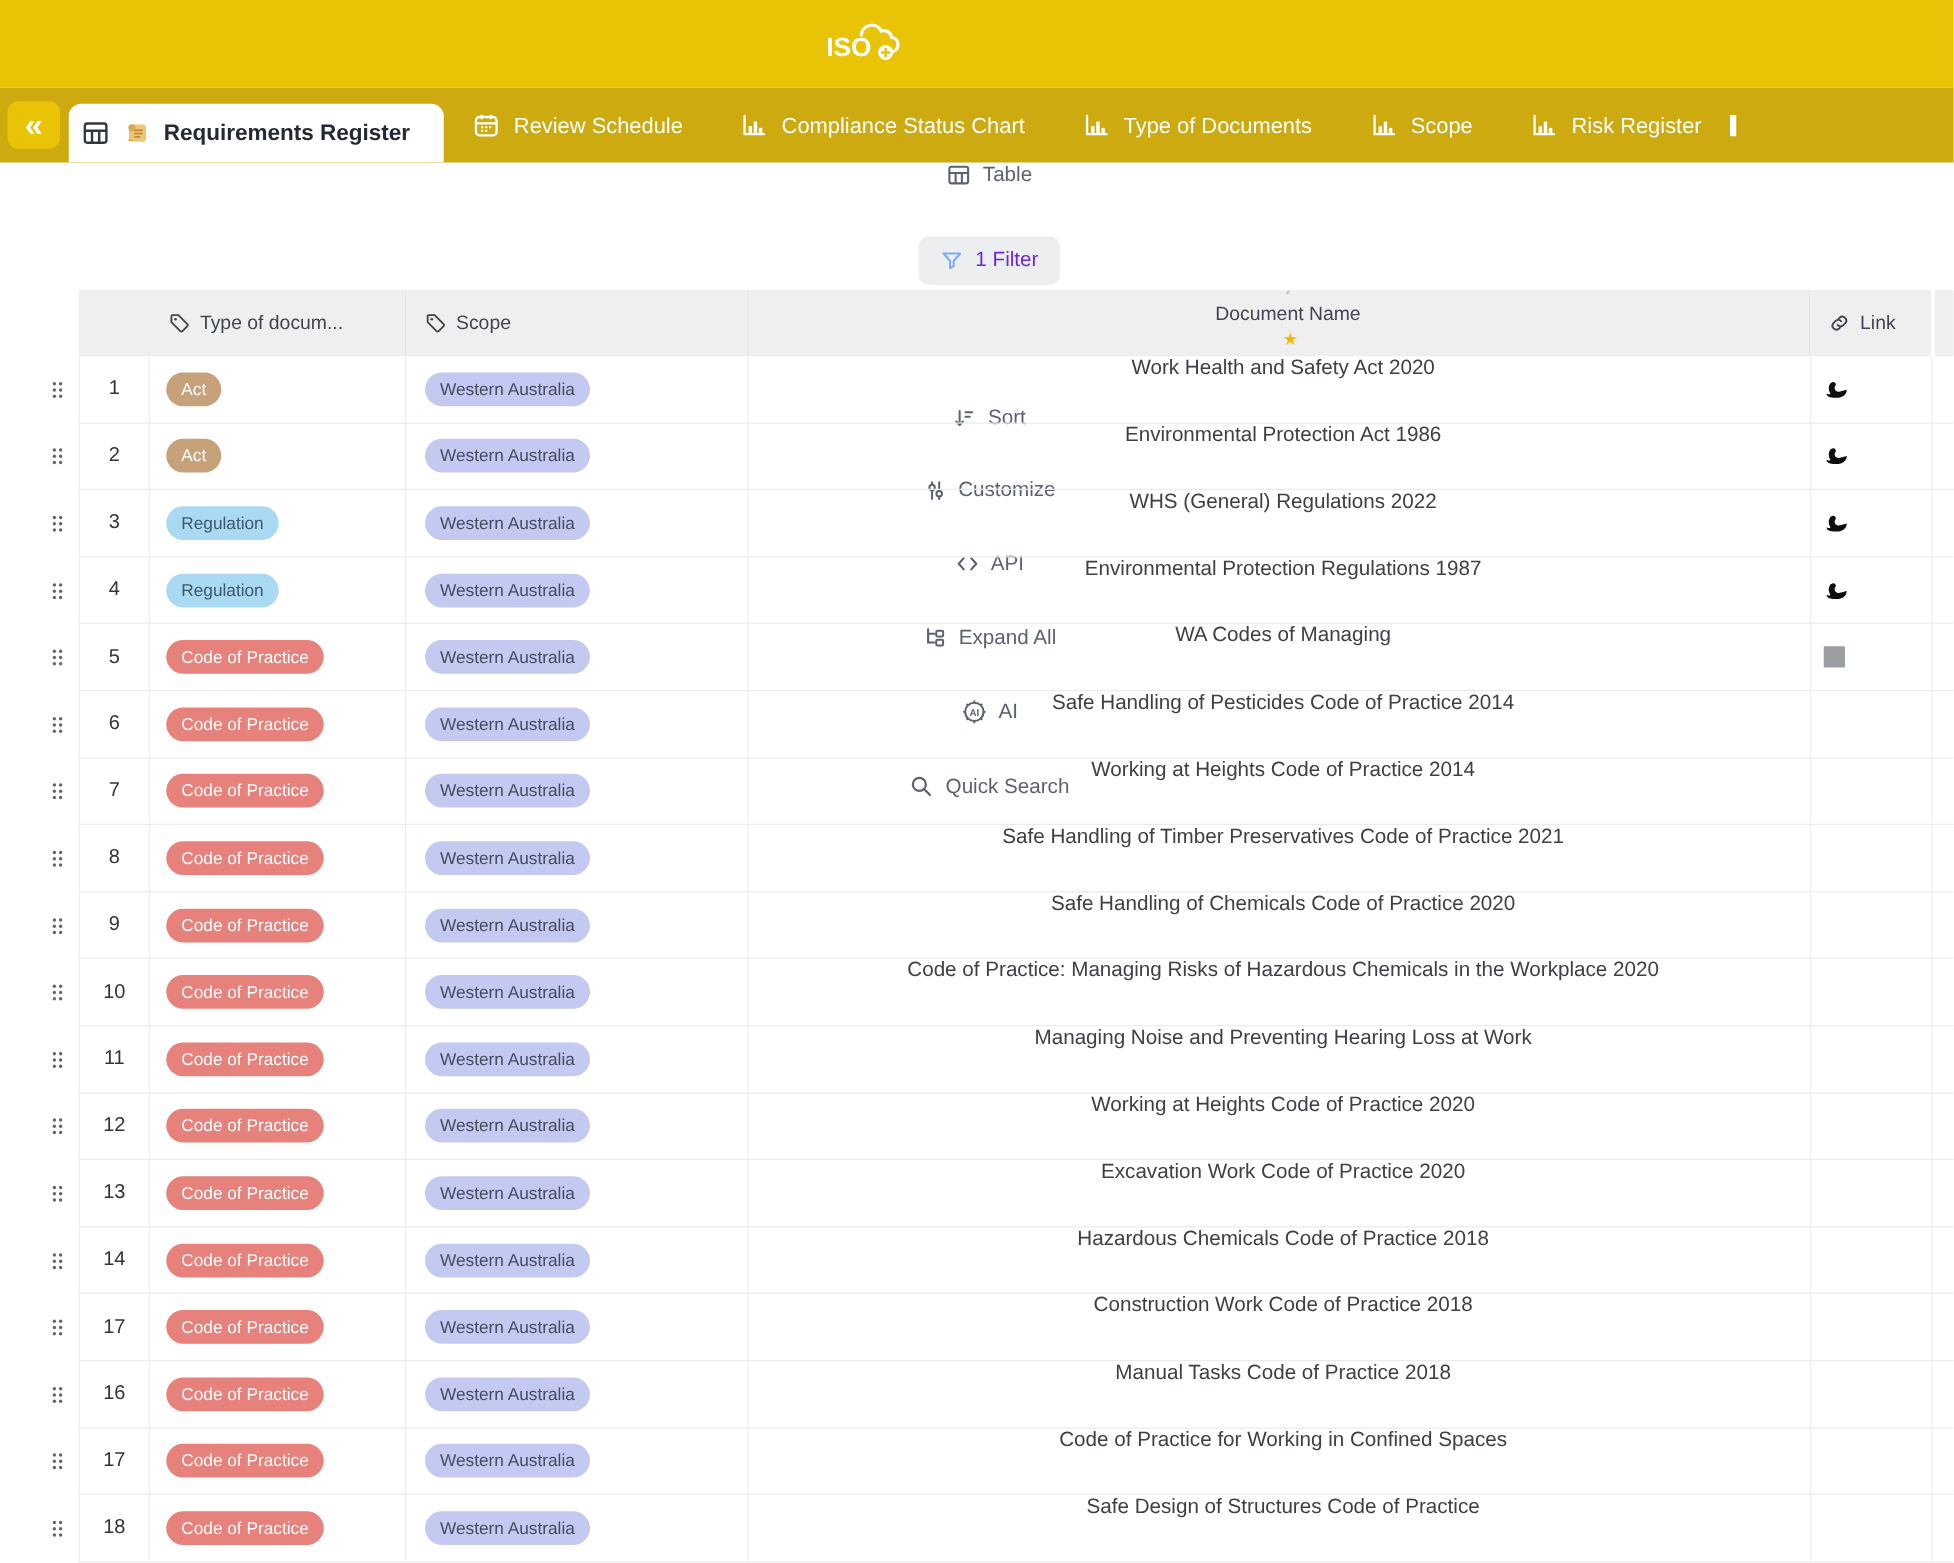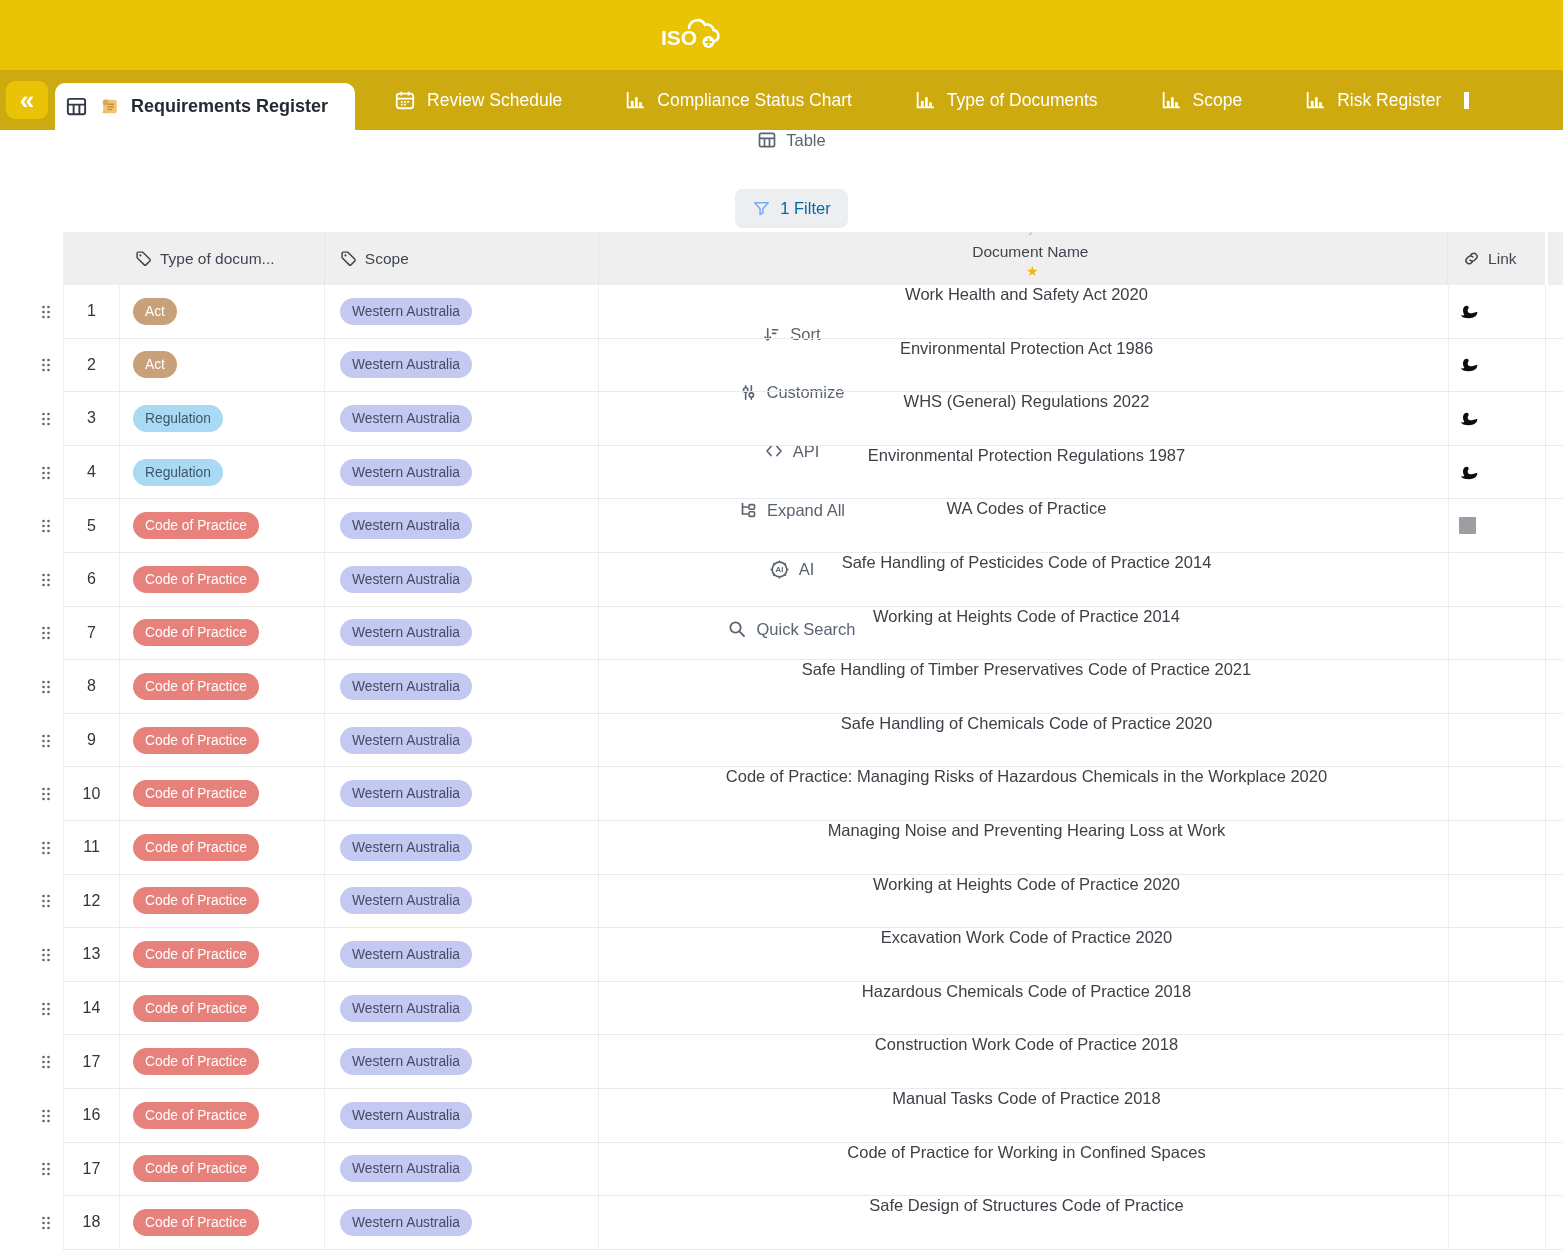--- a/index.html
+++ b/index.html
@@ -14,34 +14,34 @@
   .topbar { height:70px; background:#E9C406; position:relative; }
   .logo { position:absolute; left:660px; top:13px; }
 
   
   .tabbar { height:60px; background:#CDAA10; display:flex; align-items:stretch; position:relative; overflow:hidden; white-space:nowrap; }
   .collapse-btn {
     position:absolute; left:6px; top:11px; width:42px; height:38px;
     background:#E9C406; border-radius:9px; color:#fff; font-size:26px; font-weight:700;
     display:flex; align-items:center; justify-content:center; cursor:pointer; line-height:1;
   }
-  .tab { display:flex; align-items:center; cursor:pointer;margin-left:16px; }
+  .tab { display:flex; align-items:center; cursor:pointer; }
   .tab.active {
     margin-left:55px; align-self:flex-end; height:47px;
     background:#fff; border-radius:10px 10px 0 0; padding:0 27px 0 10px;
     color:#242A34; font-size:18px; font-weight:700; gap:11px;
   }
   .tab.inactive { align-self:center; padding:0 23px; color:#fff; font-size:17.5px; font-weight:500; gap:11px; height:100%; }
   .tab .ic { flex:0 0 auto; }
   .clip-stub { display:inline-block; width:5px; height:17px; background:#fff; margin-left:12px; }
 
   
   .toolbar { height:65px; background:#fff; display:flex; align-items:center; padding-left:20px; gap:39px; color:#5A6370; font-size:16.5px;flex-direction:column; }
   .titem { display:flex; align-items:center; gap:9px; cursor:pointer; }
-  .titem.filter-pill { background:#EDEEF0; color:#0369a1; border-radius:8px; padding:10px 17px; margin:0 16px; }
+  .titem.filter-pill { background:#EDEEF0; color:#6d28d9; border-radius:8px; padding:10px 17px; margin:0 16px; }
   .spacer { height:37px; background:#fff; }
 
   
   .thead { display:flex; height:53px; }
   .th { background:#EFEFF0; display:flex; align-items:center; padding-left:15px; gap:8px; color:#3F4650; font-size:15.5px; font-weight:500; }
   .th-gutter { width:63px; background:#fff; }
   .c-num  { width:57px; }
   .c-type { width:205px; }
   .c-scope{ width:274px; }
   .c-name { width:850px;flex-direction:column; }
@@ -390,21 +390,21 @@
             <circle cx="8.5" cy="13" r="1.35" fill="#62666C"></circle>
       </svg>
     </div>
     <div class="cell c-num">5</div>
     <div class="cell c-type">
       <span class="pill" style="background: rgb(230, 129, 124); color: rgb(255, 255, 255);">Code of Practice</span>
     </div>
     <div class="cell c-scope">
       <span class="pill" style="background: rgb(196, 201, 242); color: rgb(69, 74, 97);">Western Australia</span>
     </div>
-    <div class="cell c-name">WA Codes of Practice</div>
+    <div class="cell c-name">WA Codes of Managing</div>
     <div class="cell c-link">
           <span class="gray-square"></span>
         </div>
     <div class="cell c-stub"></div>
   </div>
 
   <div class="row">
     <div class="gutter">
       <svg width="12" height="16" viewBox="0 0 12 16">
         <circle cx="3.5" cy="3" r="1.35" fill="#62666C"></circle>

